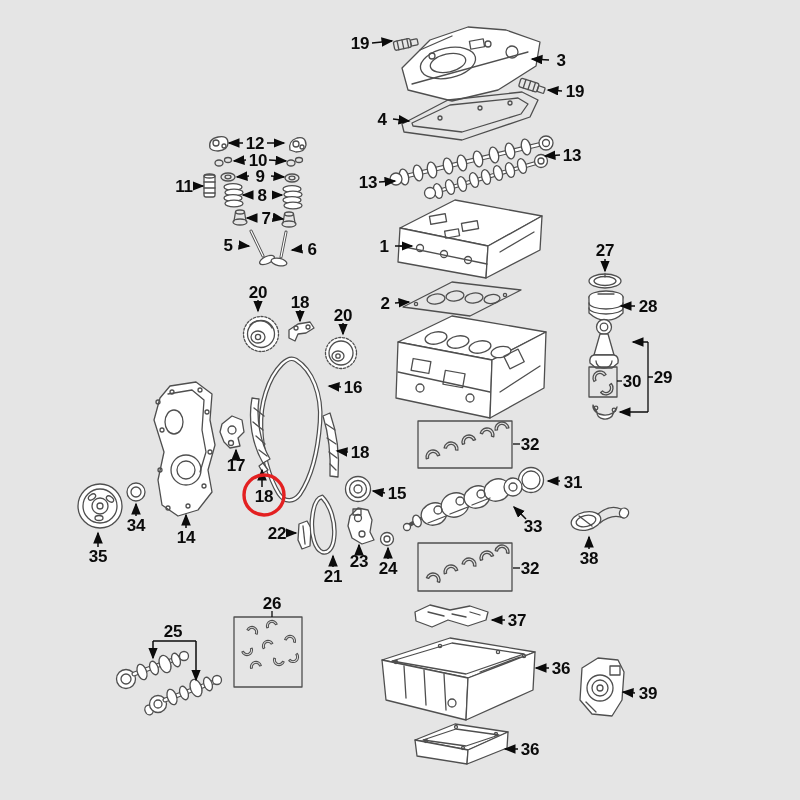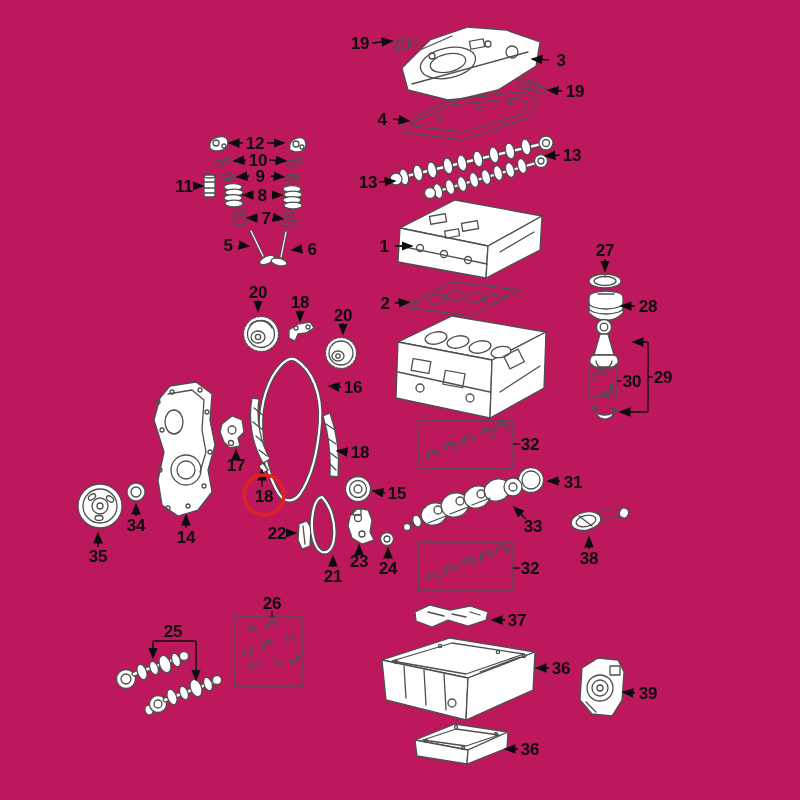--- a/index.html
+++ b/index.html
@@ -1,16 +1,16 @@
 <!DOCTYPE html>
 <html><head>
 <meta charset="utf-8">
 <style>
   html,body{margin:0;padding:0;background:#fff;}
-  .canvas{position:relative;width:800px;height:800px;background:#be185d;overflow:hidden;}
+  .canvas{position:relative;width:800px;height:800px;background:#e5e5e5;overflow:hidden;}
   svg{display:block;}
   .lbl{font:bold 17px "Liberation Sans", sans-serif; fill:#0b0b0b; text-anchor:middle; letter-spacing:-0.3px;}
   .ldr{stroke:#0b0b0b; stroke-width:1.5; fill:none;}
   .ldrp{stroke:#0b0b0b; stroke-width:1.3; fill:none;}
   g.part{stroke:#4f4f4f; stroke-width:1.3; fill:none; stroke-linejoin:round; stroke-linecap:round;}
   .wf{fill:#ffffff;}
   .teeth{stroke-dasharray:2.2 1.7;}
   .chain-o{stroke:#4f4f4f; stroke-width:4.6; fill:none;}
   .chain-i{stroke:#ffffff; stroke-width:2.2; fill:none;}
   .hl{fill:none; stroke-width:3.4;}

